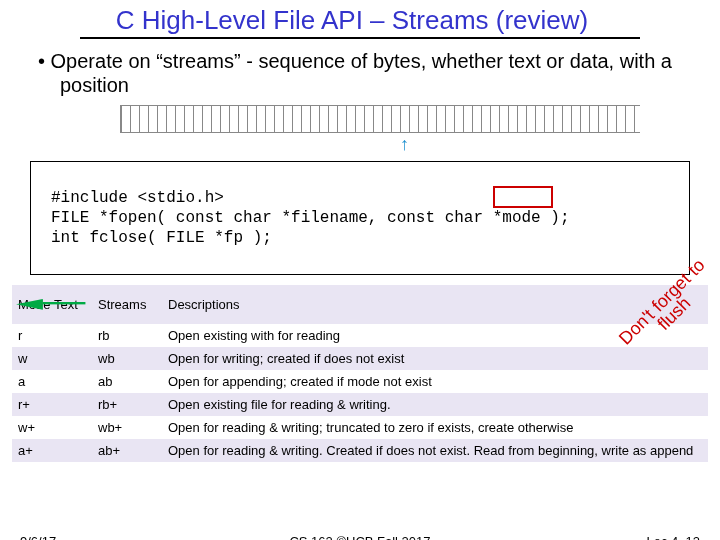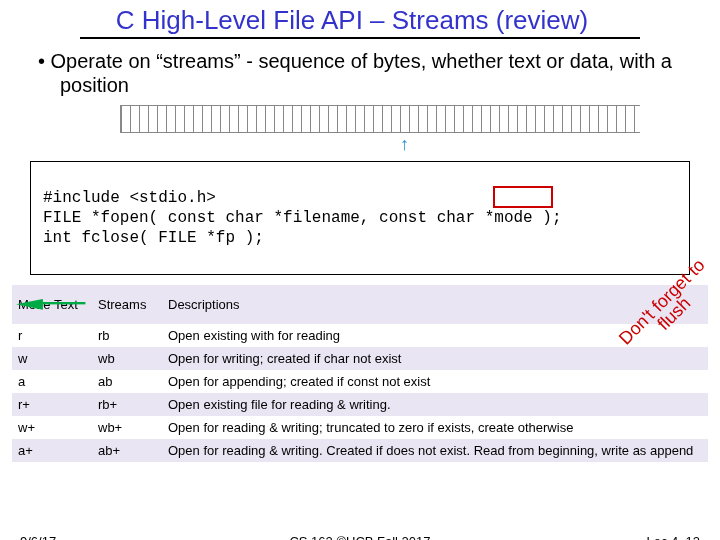--- a/index.html
+++ b/index.html
@@ -47,21 +47,21 @@
   }
   .position-arrow {
     margin: 2px 0 0 400px;
     color: #1e90cf;
     font-size: 18px;
     line-height: 1;
   }
   .codebox {
     margin: 8px 30px 10px 30px;
     border: 1px solid #000;
-    padding: 6px 12px;
+    padding: 6px 20px;
     font-family: "Courier New", monospace;
     font-size: 16px;
     line-height: 1.25;
     white-space: pre;
     position: relative;
   }
   .mode-box {
     position: absolute;
     border: 2.5px solid #cc0000;
     width: 60px;
@@ -164,26 +164,26 @@
     </thead>
     <tbody>
       <tr>
         <td>r</td>
         <td>rb</td>
         <td>Open existing with for reading</td>
       </tr>
       <tr class="alt">
         <td>w</td>
         <td>wb</td>
-        <td>Open for writing; created if char not exist</td>
+        <td>Open for writing; created if does not exist</td>
       </tr>
       <tr>
         <td>a</td>
         <td>ab</td>
-        <td>Open for appending; created if const not exist</td>
+        <td>Open for appending; created if mode not exist</td>
       </tr>
       <tr class="alt">
         <td>r+</td>
         <td>rb+</td>
         <td>Open existing file for reading &amp; writing.</td>
       </tr>
       <tr>
         <td>w+</td>
         <td>wb+</td>
         <td>Open for reading &amp; writing; truncated to zero if exists, create otherwise</td>

